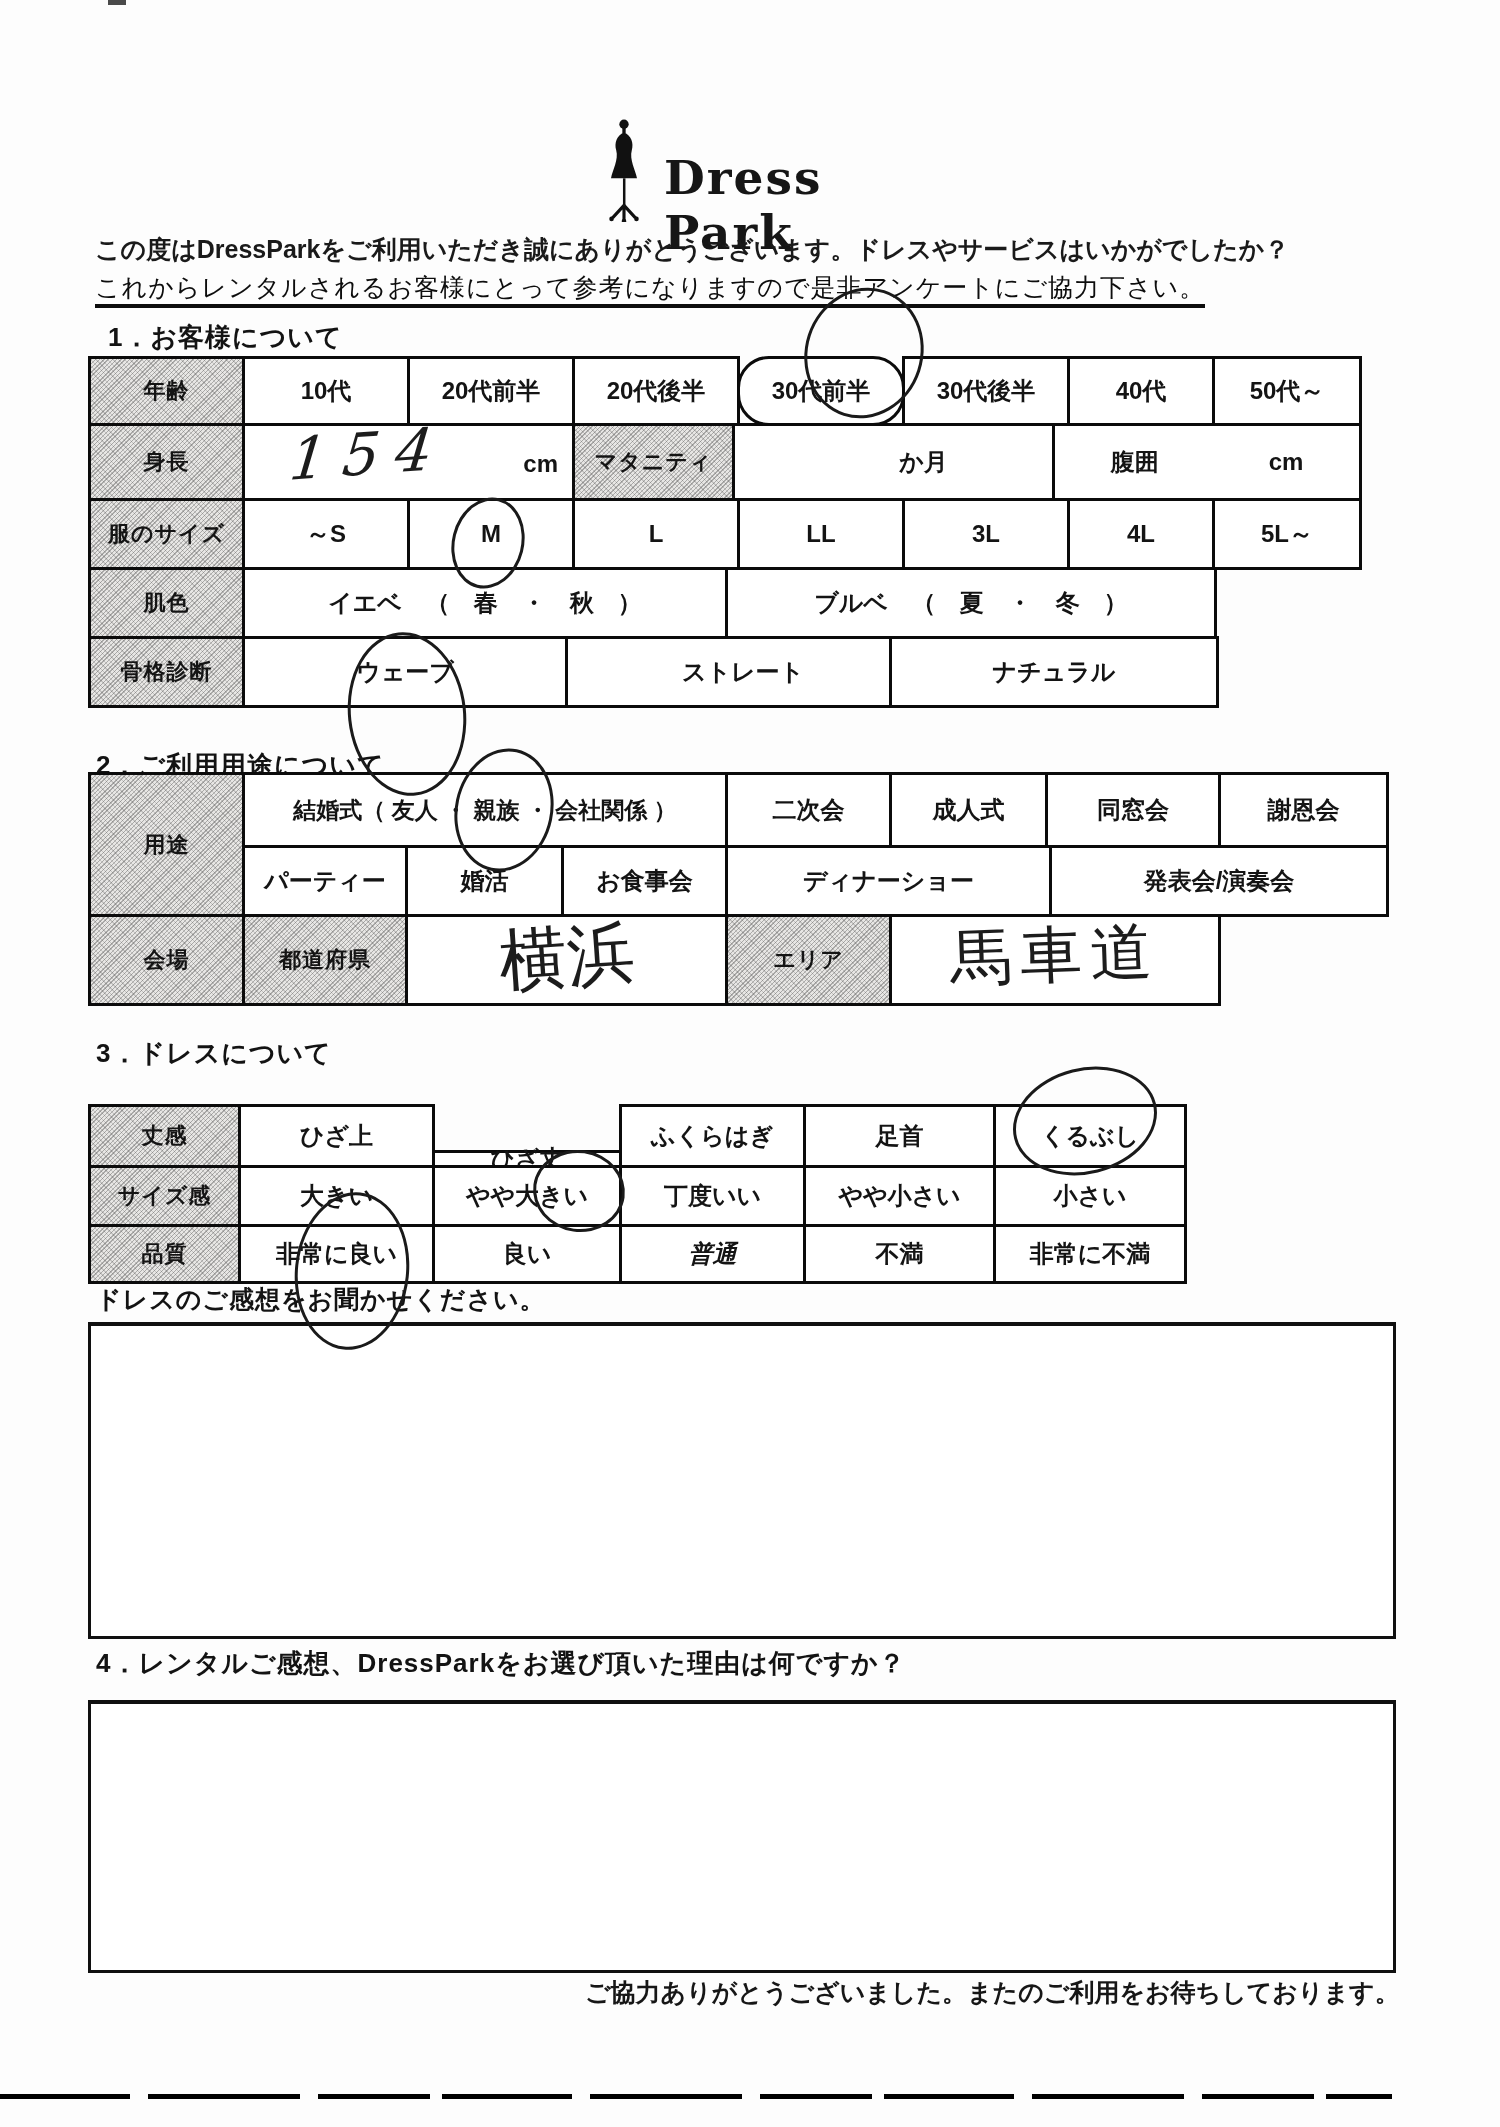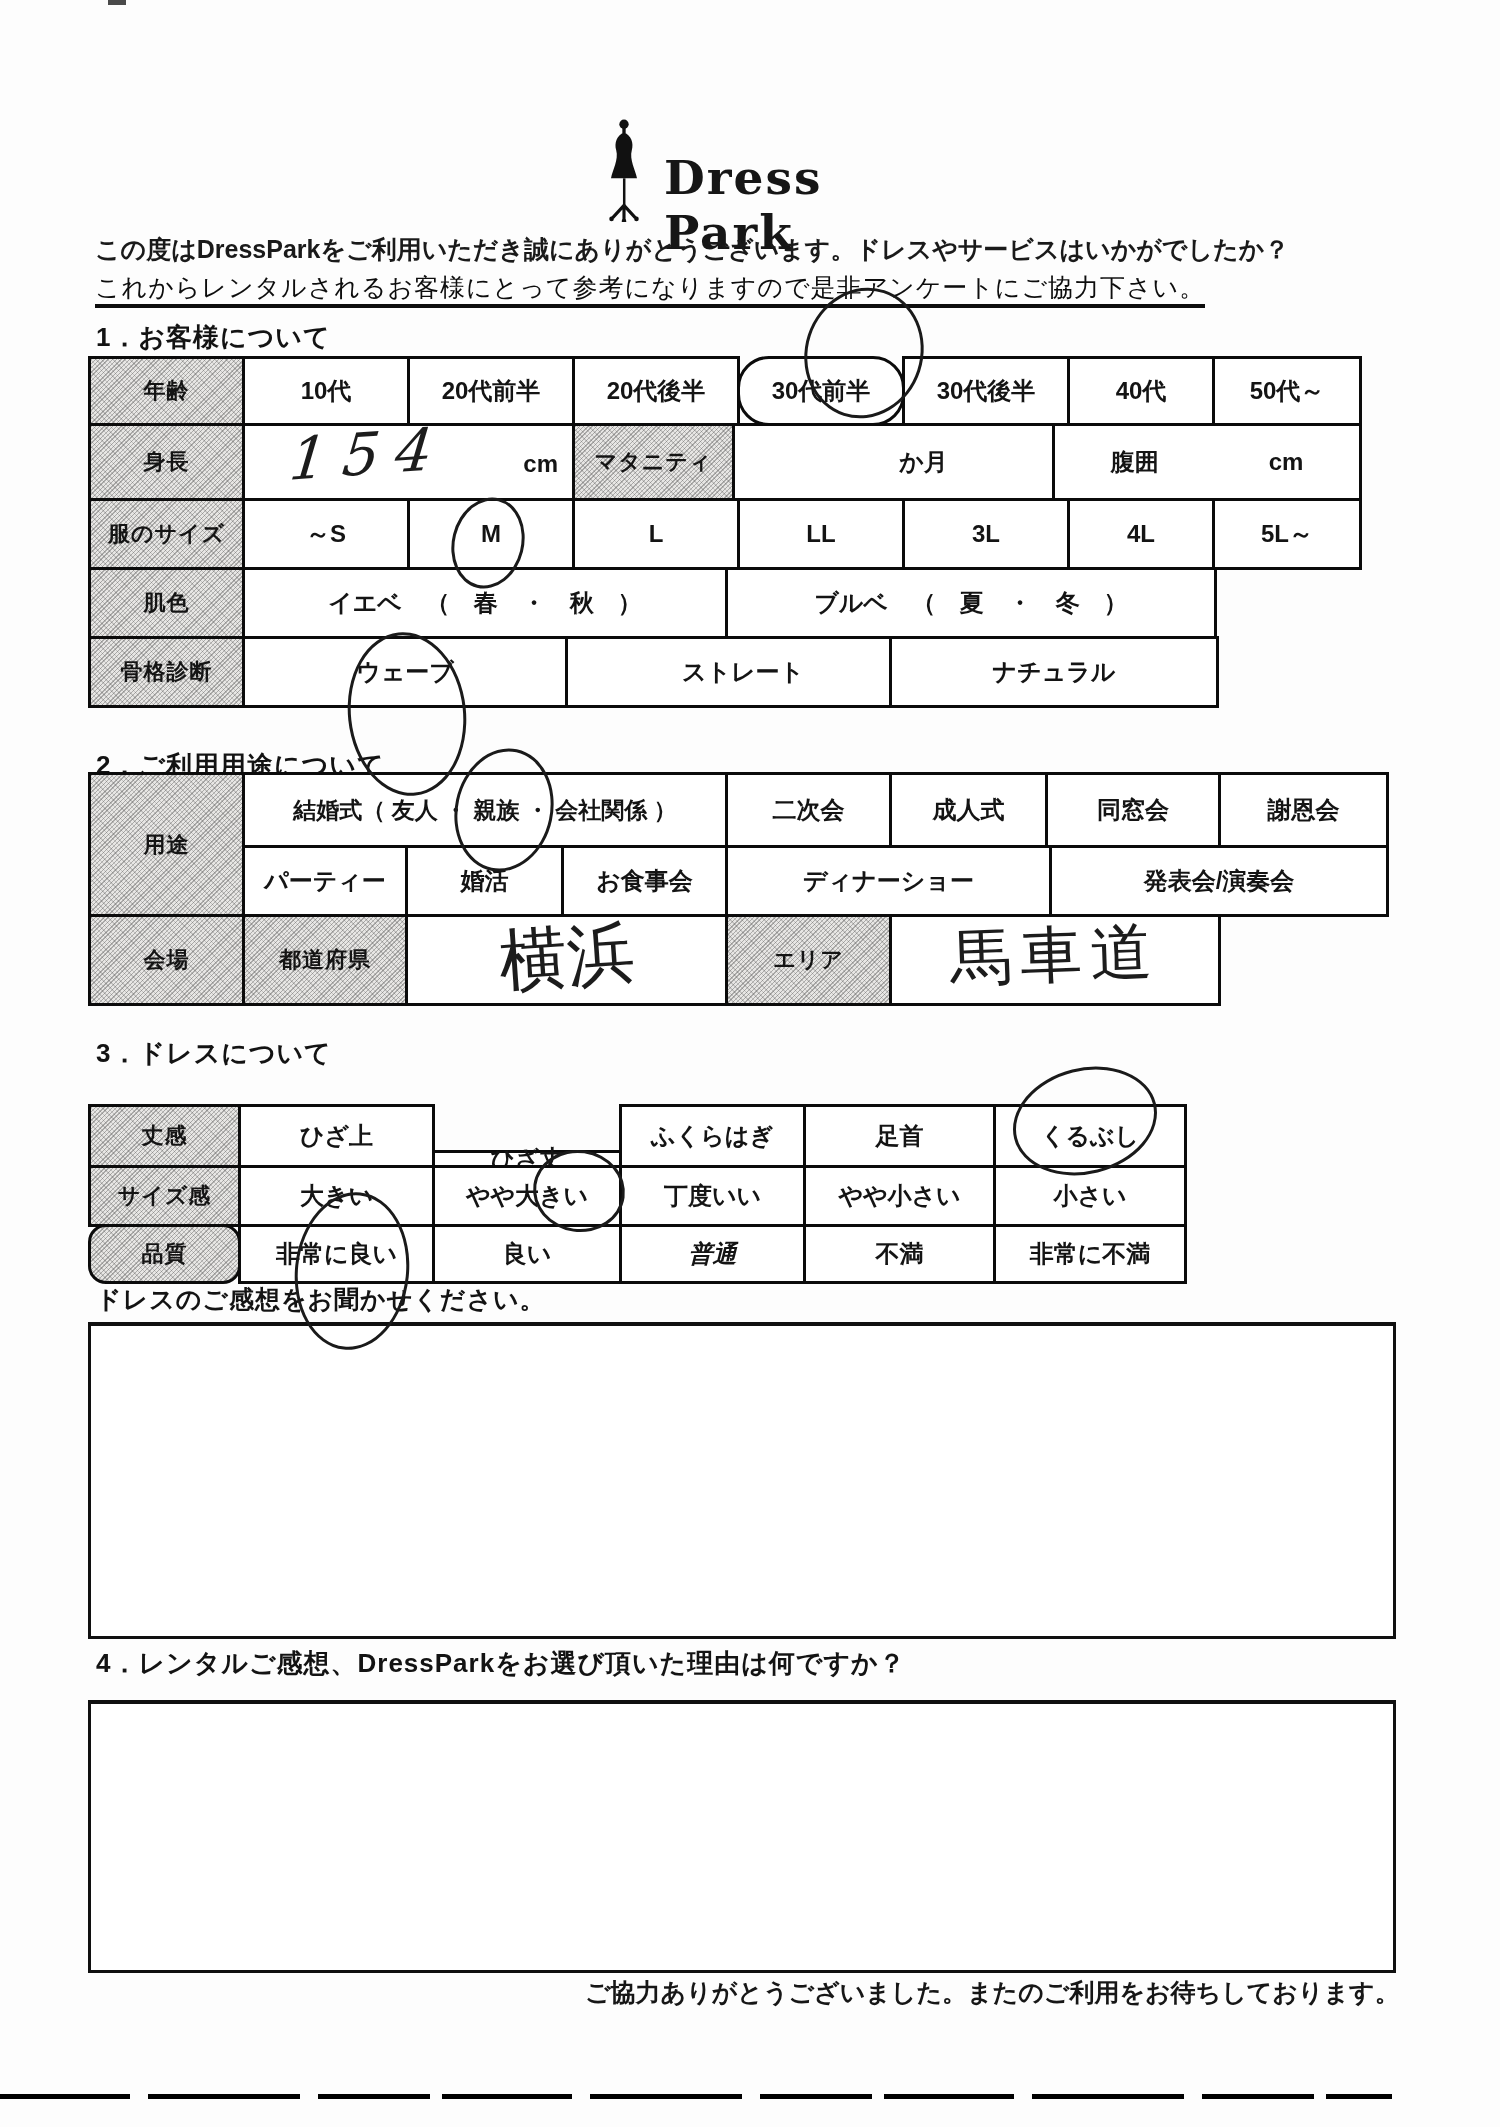--- a/index.html
+++ b/index.html
@@ -70,21 +70,21 @@
     </svg>
   </span>
   <span class="logo-text" style="margin-left:14px;margin-top:32px;">Dress Park</span>
 </div>
 
 <div class="abs intro1" style="left:95px;top:233px;">この度はDressParkをご利用いただき誠にありがとうございます。ドレスやサービスはいかがでしたか？</div>
 <div class="abs" style="left:95px;top:271px;">
   <span class="intro2">これからレンタルされるお客様にとって参考になりますので是非アンケートにご協力下さい。</span>
 </div>
 
-<div class="h" style="left:96px;top:320px;">1．お客様について</div>
+<div class="h" style="left:108px;top:320px;">1．お客様について</div>
 
 <div class="tbl" style="left:88px;top:356px;">
   <div class="row" style="height:70px;">
     <div class="cell hatch lbl" style="width:157px;">年齢</div>
     <div class="cell" style="width:168px;">10代</div>
     <div class="cell" style="width:168px;">20代前半</div>
     <div class="cell" style="width:168px;">20代後半</div>
     <div class="cell" style="width:168px;border-radius:32px;">30代前半</div>
     <div class="cell" style="width:168px;">30代後半</div>
     <div class="cell" style="width:148px;">40代</div>
@@ -176,21 +176,21 @@
   </div>
   <div class="row" style="height:62px;">
     <div class="cell hatch lbl" style="width:153px;">サイズ感</div>
     <div class="cell" style="width:197px;">大きい</div>
     <div class="cell" style="width:190px;">やや大きい</div>
     <div class="cell" style="width:187px;">丁度いい</div>
     <div class="cell" style="width:193px;">やや小さい</div>
     <div class="cell" style="width:194px;">小さい</div>
   </div>
   <div class="row" style="height:60px;">
-    <div class="cell hatch lbl" style="width:153px;border-radius:18px;">品質</div>
+    <div class="cell hatch lbl" style="width:153px;">品質</div>
     <div class="cell" style="width:197px;">非常に良い</div>
     <div class="cell" style="width:190px;">良い</div>
     <div class="cell" style="width:187px;font-style:italic;">普通</div>
     <div class="cell" style="width:193px;">不満</div>
     <div class="cell" style="width:194px;">非常に不満</div>
   </div>
 </div>
 
 <div class="h" style="left:96px;top:1283px;font-size:25px;">ドレスのご感想をお聞かせください。</div>
 <div class="cbox" style="left:88px;top:1322px;width:1302px;height:310px;"></div>

